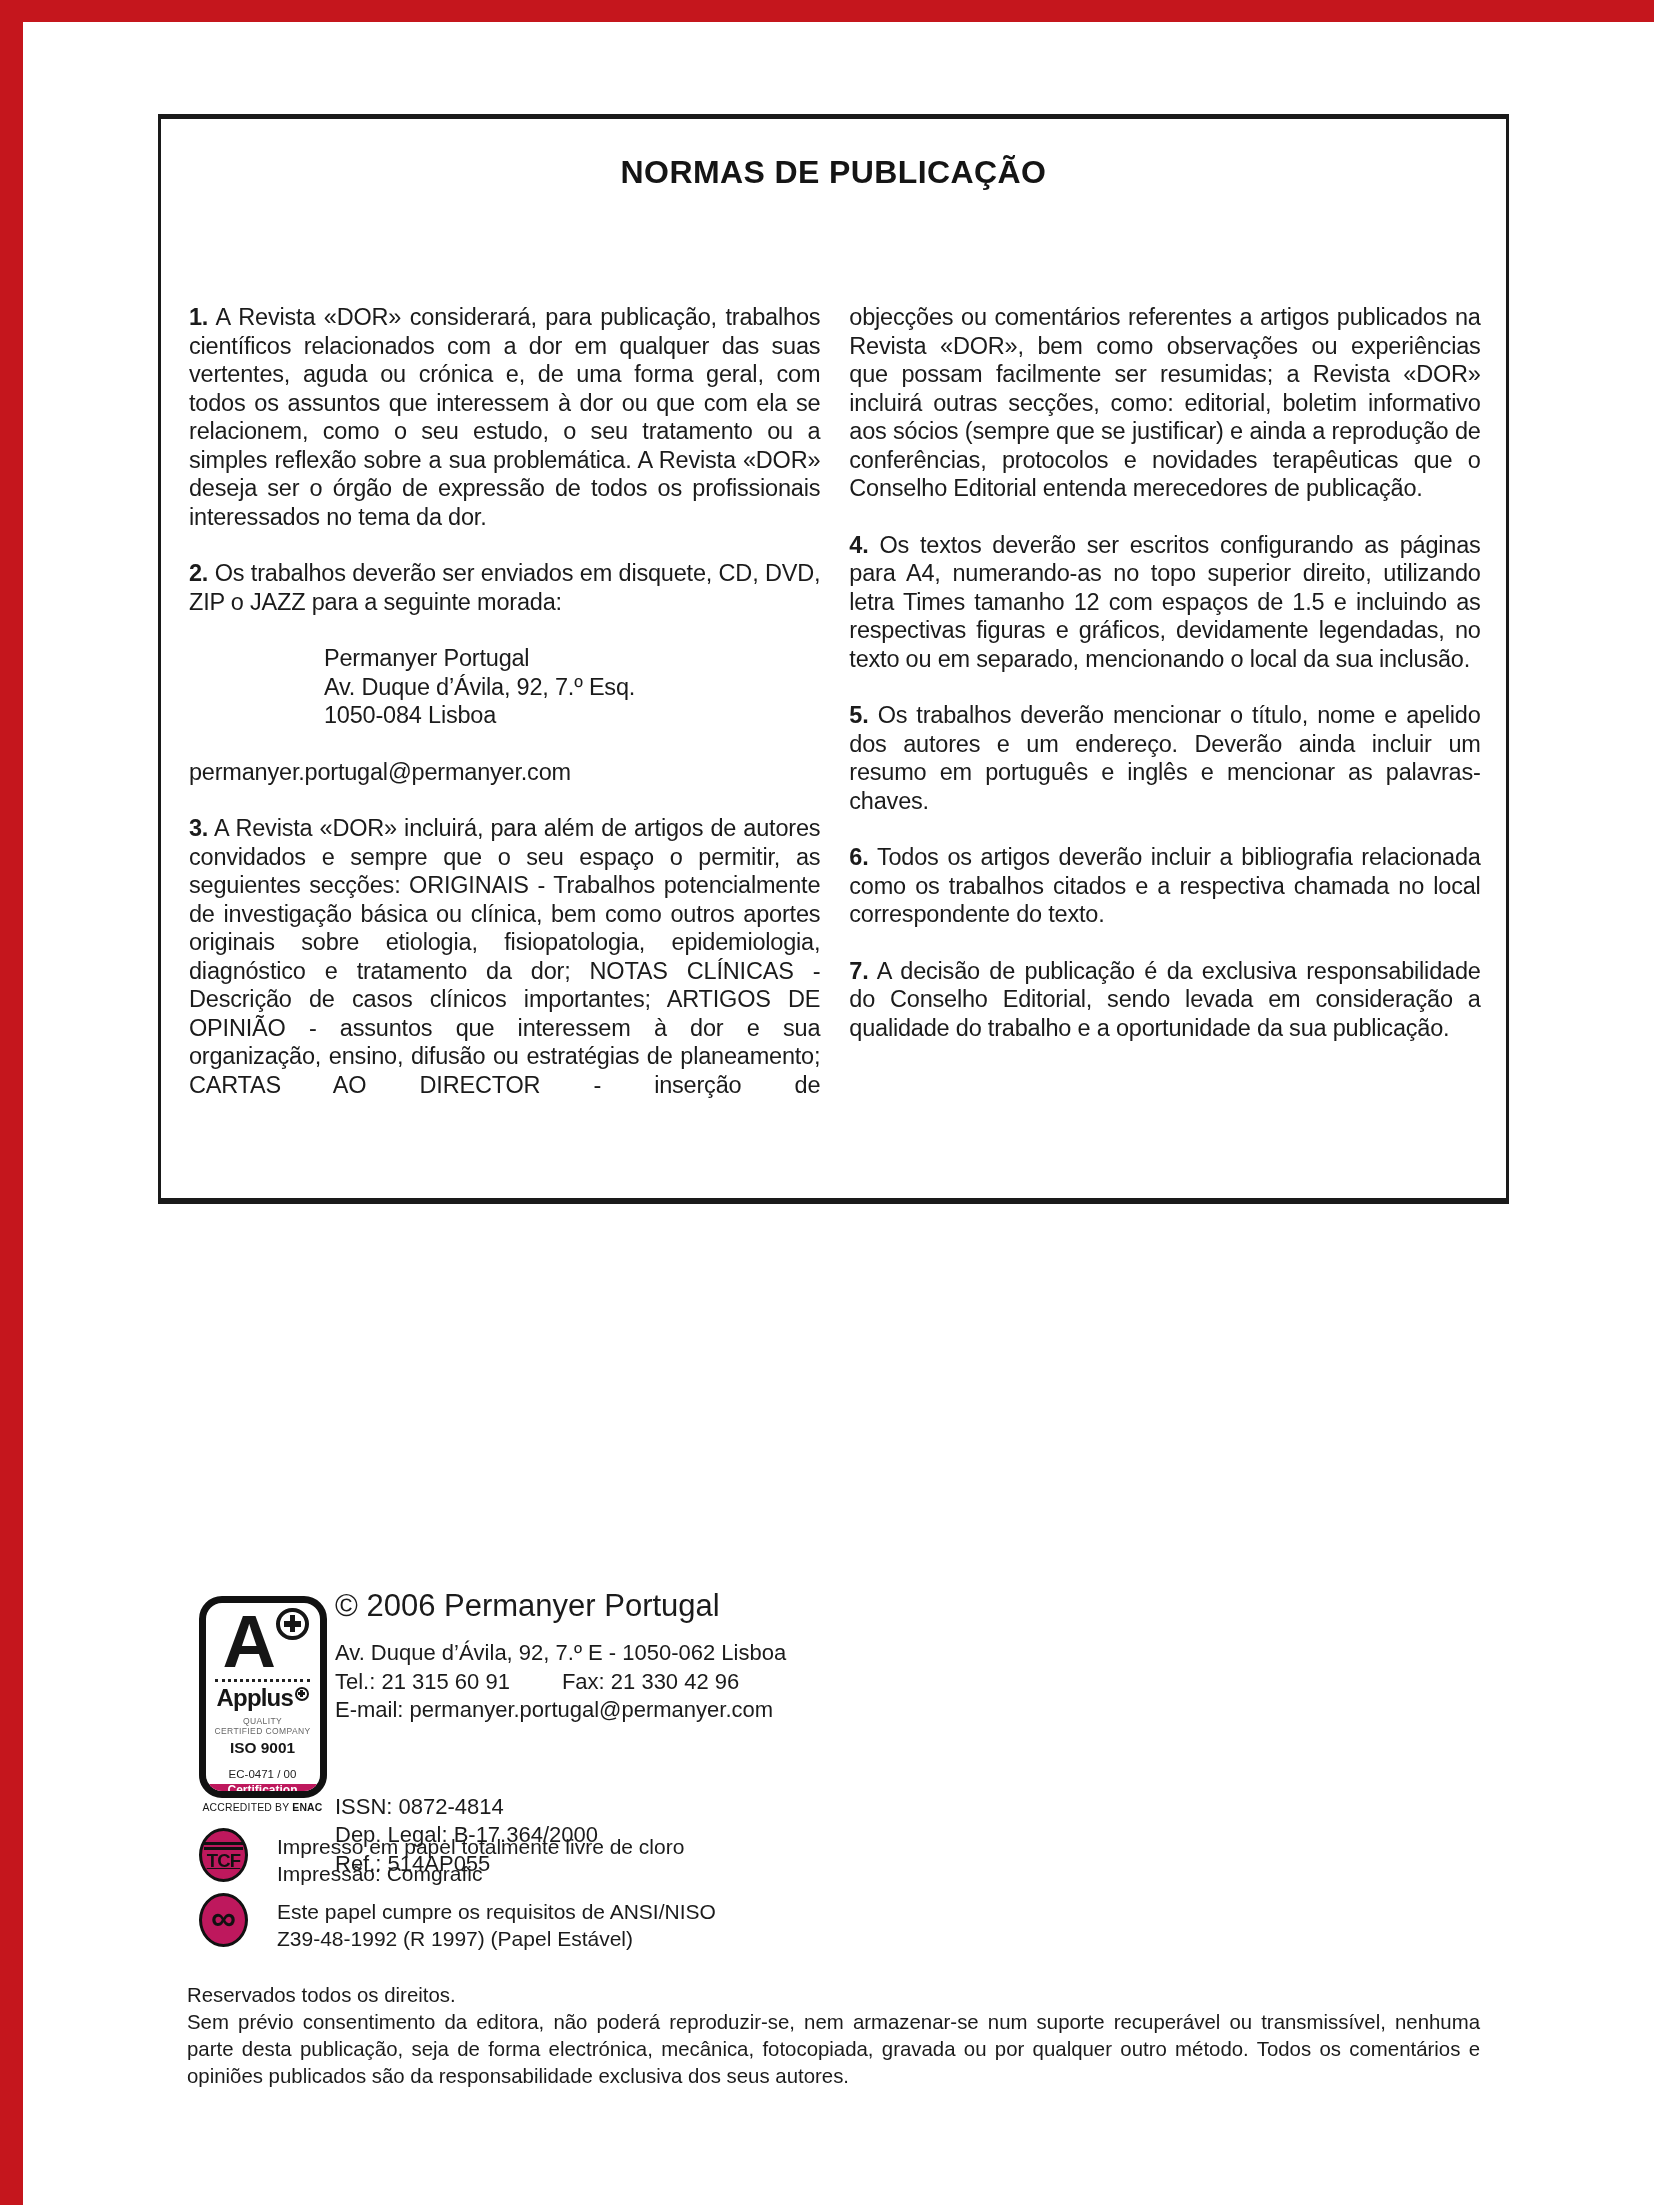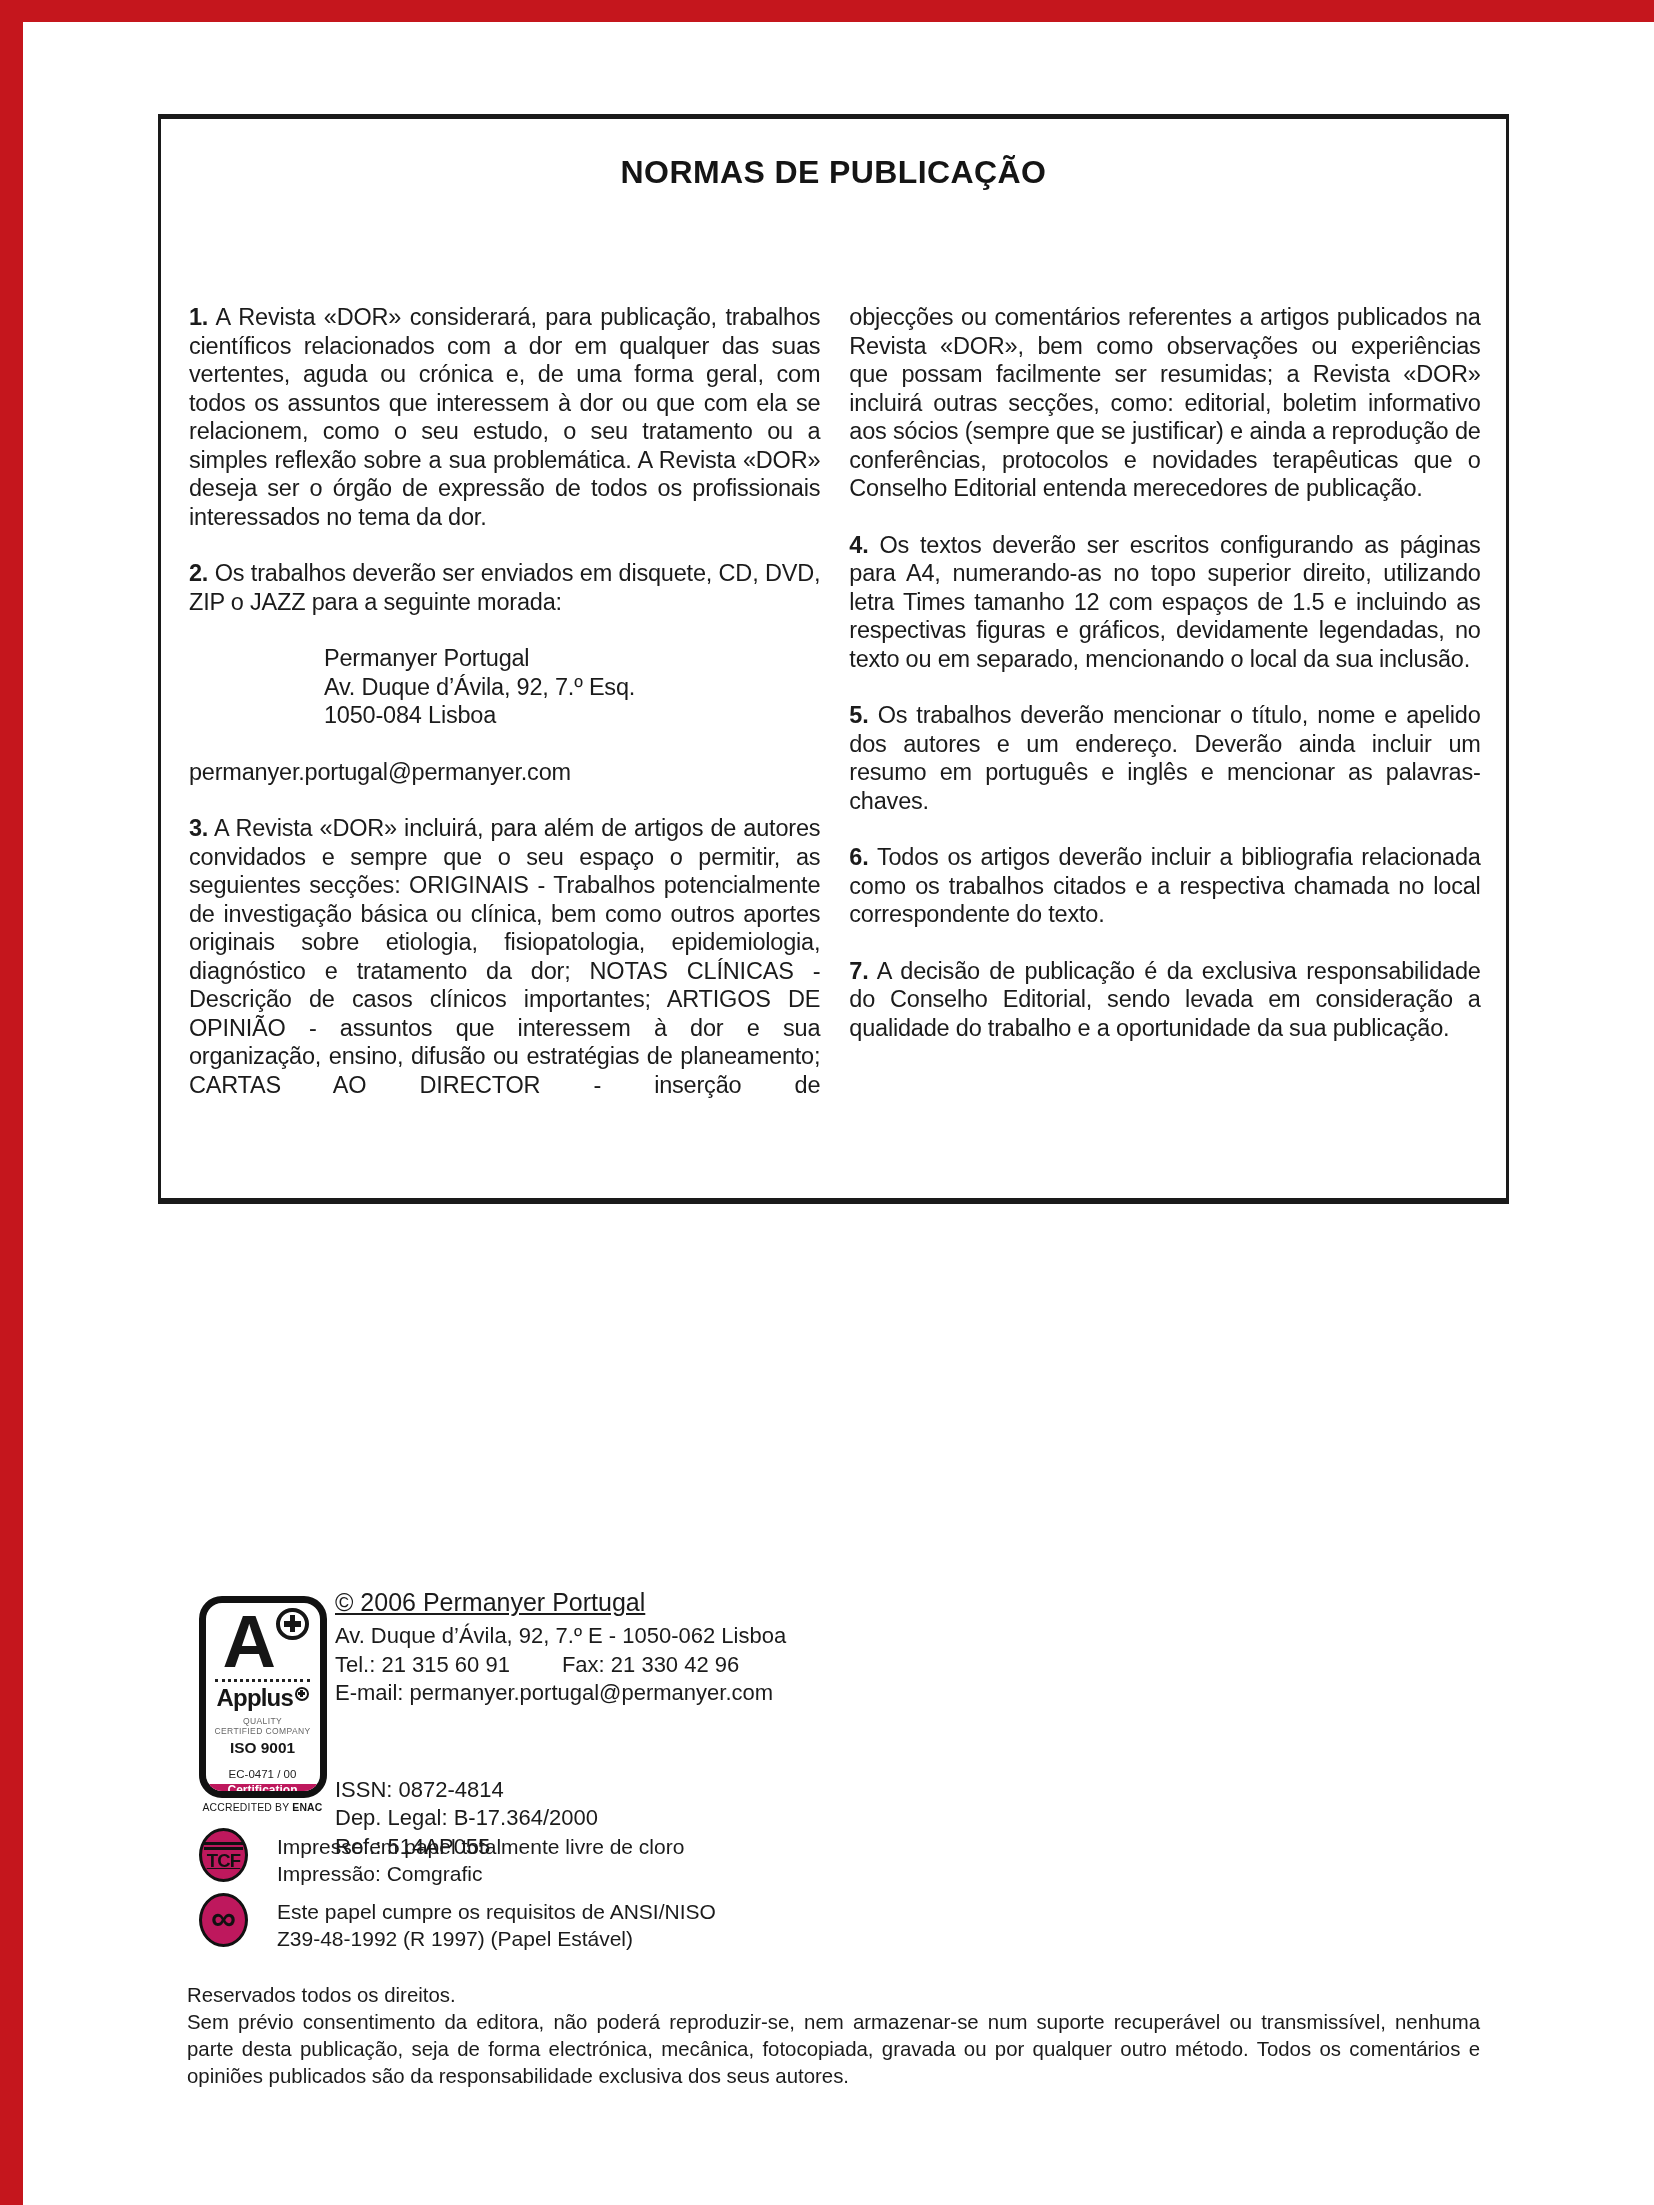--- a/index.html
+++ b/index.html
@@ -57,21 +57,21 @@
   .iso{flex:none;font-size:15.4px;font-weight:bold;margin-top:3.1px;color:#161616;}
   .ec{flex:none;font-size:11.5px;margin-top:11px;color:#222;}
   .band{
     flex:1;background:#be185d;color:#fff;font-weight:bold;font-size:12px;line-height:13.5px;
     display:flex;flex-direction:column;justify-content:center;margin-top:3.8px;
   }
   .band span{display:block;}
   .enac{font-size:10.4px;margin-top:3.8px;letter-spacing:0.2px;color:#161616;white-space:nowrap;}
 
   .pubinfo{position:absolute;left:335px;top:1588px;}
-  .copyright{font-size:25px;margin-bottom:5px;color:#1b1b1b;text-decoration:underline;}
+  .copyright{font-size:31px;margin-bottom:15px;color:#1b1b1b;}
   .publine{font-size:22px;line-height:28.5px;}
   .telfax .fax{margin-left:52px;}
   .issn-group{margin-top:68px;}
 
   .stamp-row{position:absolute;display:flex;align-items:flex-start;gap:29px;}
   .tcf-row{left:199px;top:1828px;}
   .paper-row{left:199px;top:1893px;}
   .stamp-text{font-size:21px;line-height:27px;padding-top:4.6px;}
   .circle-stamp{
     box-sizing:border-box;width:49px;height:54px;border:3.1px solid #111;border-radius:50%;

